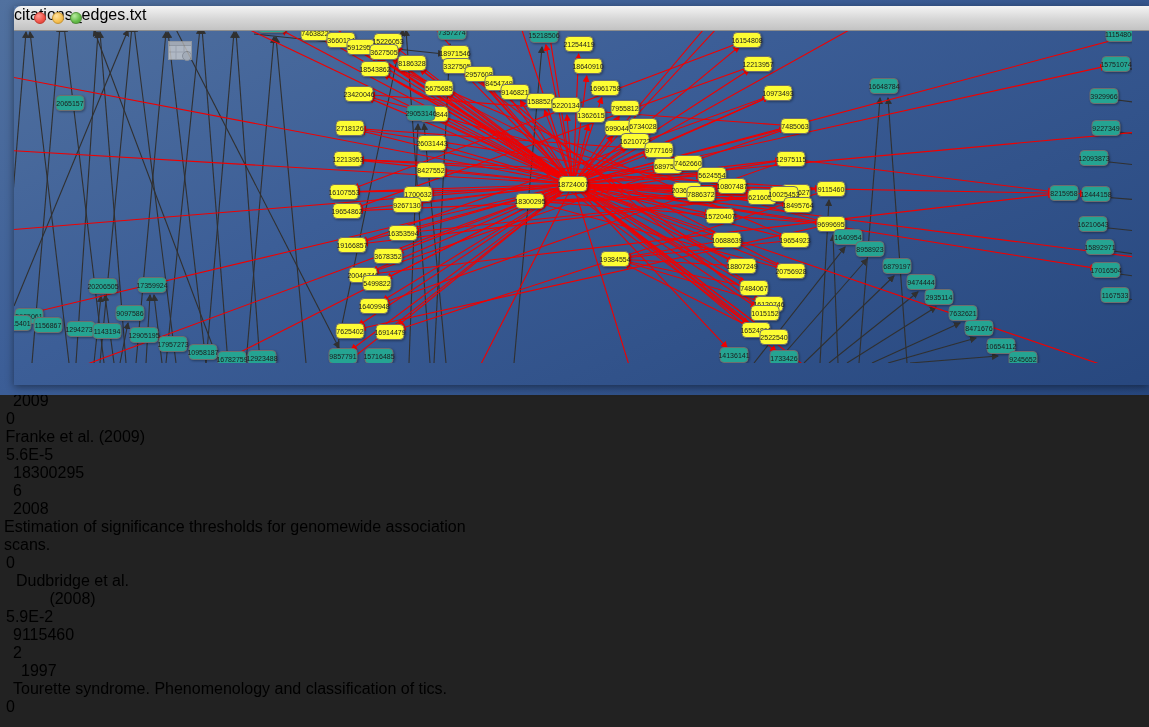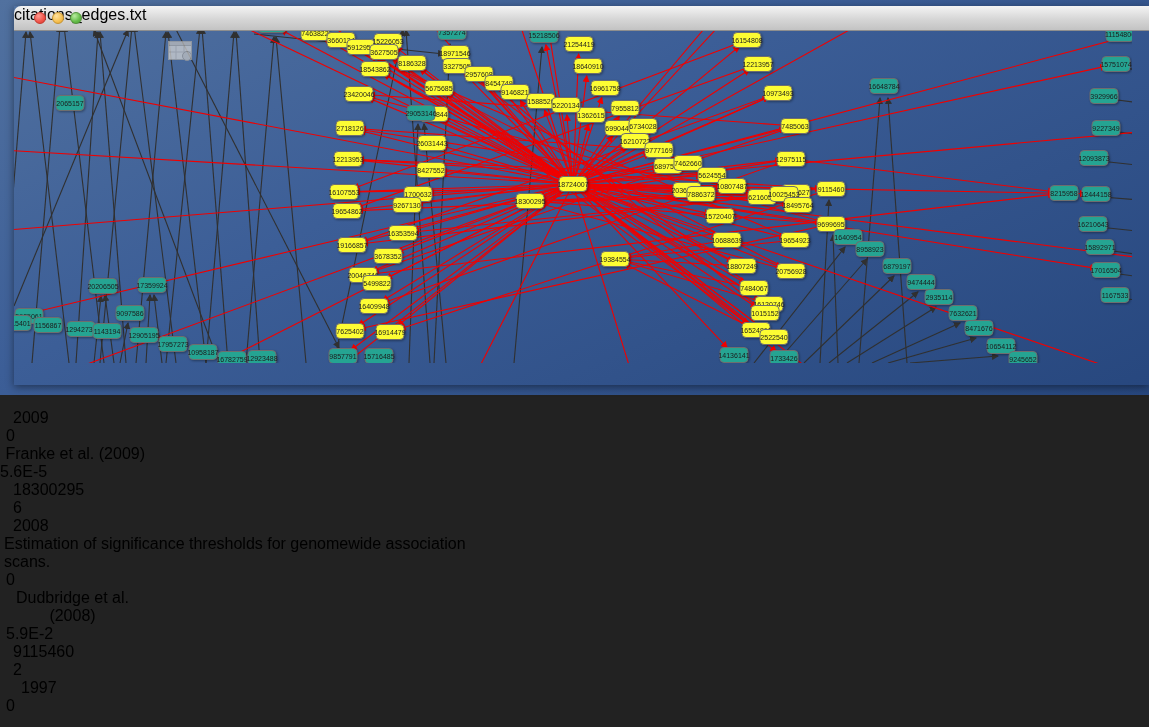--- a/index.html
+++ b/index.html
@@ -890,42 +890,43 @@
             <div class="tcell" style="width: 502px; padding-left: 13px;">Changes of HCN gene expression and I(f) currents in Nkx2.5-positive cardiomyoc...</div>
             <div class="tcell" style="width: 87px; padding-left: 6px;">49</div>
             <div class="tcell" style="width: 145px; text-align: center;">Yano et al. (2008)</div>
             <div class="tcell" style="width: 92px; padding-left: 6px;">5.3E-5</div>
             <div class="tcell" style="width: 26px;"></div>
           </div>
           <div class="trow">
             <div class="tcell gutter" style="width: 8px;"></div>
             <div class="tcell" style="width: 83px; padding-left: 13px;">19384554</div>
             <div class="tcell" style="width: 97px; padding-left: 13px;">6</div>
-            <div class="tcell" style="width: 66px; padding-left: 13px; margin-top: 17px;">2009</div>
+            <div class="tcell" style="width: 66px; padding-left: 13px;">2009</div>
             <div class="tcell" style="width: 87px; padding-left: 6px;">0</div>
             <div class="tcell" style="width: 145px; text-align: right;">Franke et al. (2009)</div>
-            <div class="tcell" style="width: 92px; ">5.6E-5</div>
+            <div class="tcell" style="width: 92px; padding-left: 6px;">5.6E-5</div>
             <div class="tcell" style="width: 26px;"></div>
           </div>
           <div class="trow">
             <div class="tcell gutter" style="width: 8px;"></div>
             <div class="tcell" style="width: 83px; padding-left: 13px;">18300295</div>
             <div class="tcell" style="width: 97px; padding-left: 13px;">6</div>
             <div class="tcell" style="width: 66px; padding-left: 13px;">2008</div>
             <div class="tcell" style="width: 502px; padding-left: 4px;">Estimation of significance thresholds for genomewide association scans.</div>
             <div class="tcell" style="width: 87px; padding-left: 6px;">0</div>
             <div class="tcell" style="width: 145px; text-align: center;">Dudbridge et al. (2008)</div>
             <div class="tcell" style="width: 92px; padding-left: 6px;">5.9E-2</div>
             <div class="tcell" style="width: 26px;"></div>
           </div>
           <div class="trow">
             <div class="tcell gutter" style="width: 8px;"></div>
             <div class="tcell" style="width: 83px; padding-left: 13px;">9115460</div>
             <div class="tcell" style="width: 97px; padding-left: 13px;">2</div>
             <div class="tcell" style="width: 66px; padding-left: 21px;">1997</div>
+            <div class="tcell" style="width: 502px; padding-left: 13px;">Tourette syndrome. Phenomenology and classification of tics.</div>
             <div class="tcell" style="width: 87px; padding-left: 6px;">0</div>
             <div class="tcell" style="width: 26px;"></div>
           </div>
         </div>
       <div id="vscroll">
           <div id="vthumb"></div>
         </div>
     </div>
 
   </div>

